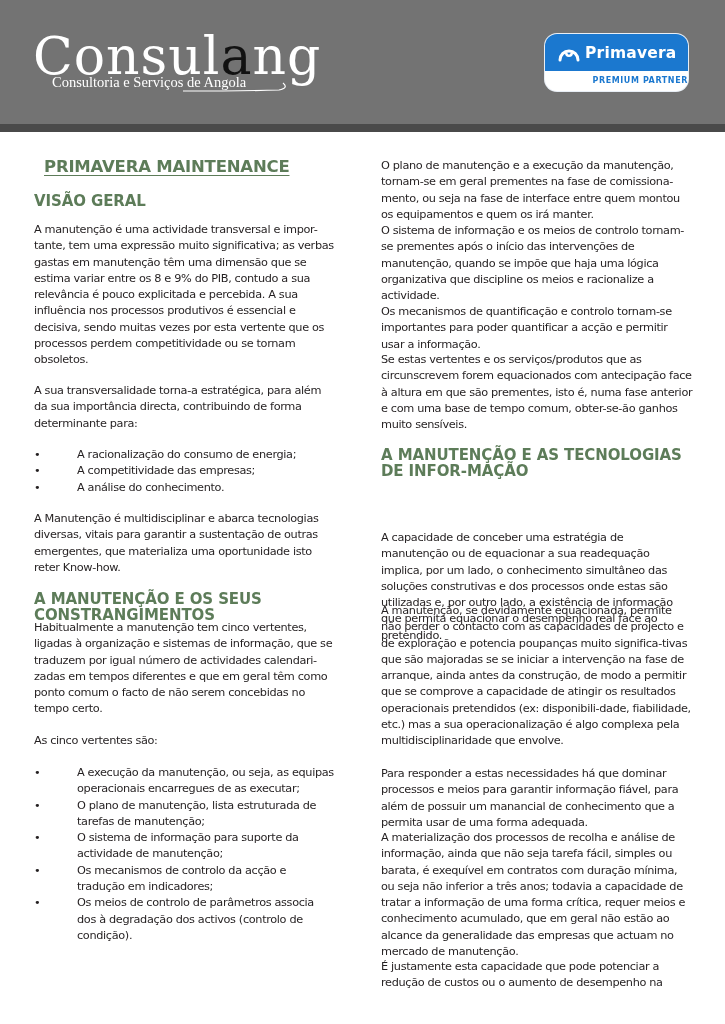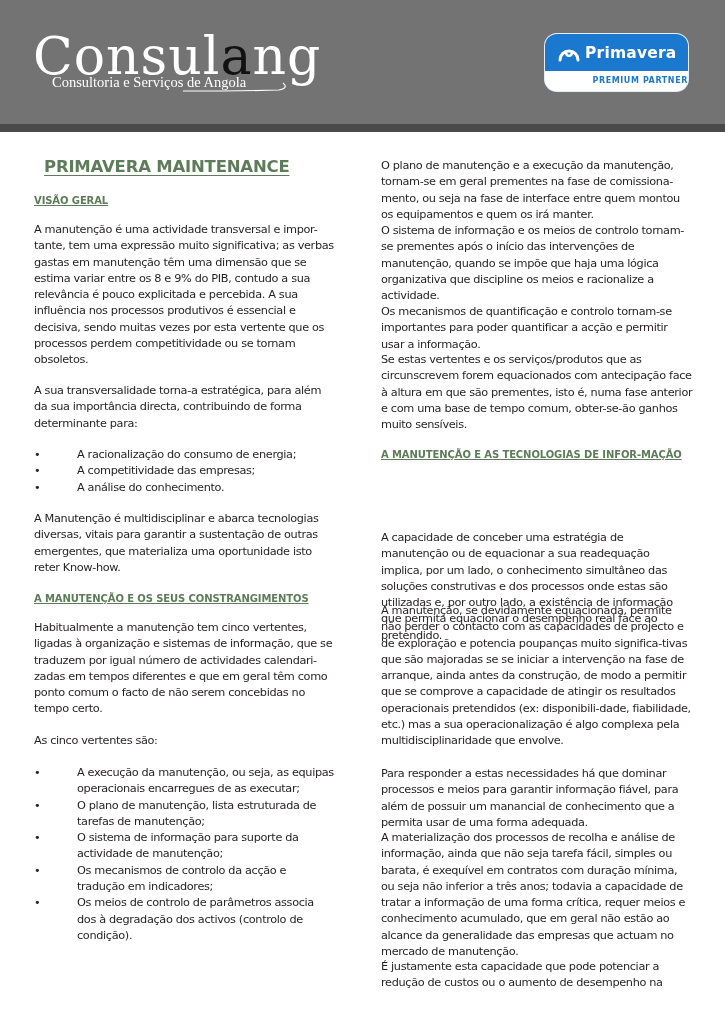--- a/index.html
+++ b/index.html
@@ -19,21 +19,21 @@
     .badge-top { height: 37px; background: #1b78cf; display: flex; align-items: center; padding-left: 13px; }
     .badge-logo-icon { width: 22px; height: 18px; margin-right: 5px; }
     .badge-name { color: #ffffff; font-family: "DejaVu Sans", sans-serif; font-size: 15.5px; font-weight: bold; letter-spacing: 0.2px; }
     .badge-bottom { height: 20px; text-align: right; color: #1b78cf; font-family: "DejaVu Sans", sans-serif; font-size: 8px; font-weight: bold; line-height: 20px; letter-spacing: 0.6px; }
 
     .col { position: absolute; top: 0; width: 312px; }
     .col-left { left: 34px; }
     .col-right { left: 381px; width: 312px; }
 
     .title { position: absolute; font-size: 16.5px; font-weight: bold; color: #5d7c59; text-decoration: underline; text-decoration-thickness: 1px; text-underline-offset: 3px; white-space: nowrap; letter-spacing: -0.2px; }
-    .heading { position: absolute; font-size: 10px; font-weight: bold; color: #5d7c59; line-height: 16.3px; letter-spacing: -0.1px; text-decoration: underline; }
+    .heading { position: absolute; font-size: 15px; font-weight: bold; color: #5d7c59; line-height: 16.3px; letter-spacing: -0.1px; }
     .para { position: absolute; font-size: 11.3px; line-height: 16.3px; color: #231f20; letter-spacing: -0.35px; }
     .bullets { position: absolute; list-style: none; font-size: 11.3px; line-height: 16.3px; letter-spacing: -0.35px; }
     .bullets li { position: relative; padding-left: 43px; }
     .bullets li .dot { position: absolute; left: 0; top: 0; width: 10px; }
   </style>
 </head>
 <body>
 
 <div class="header">
   <div class="logo">

